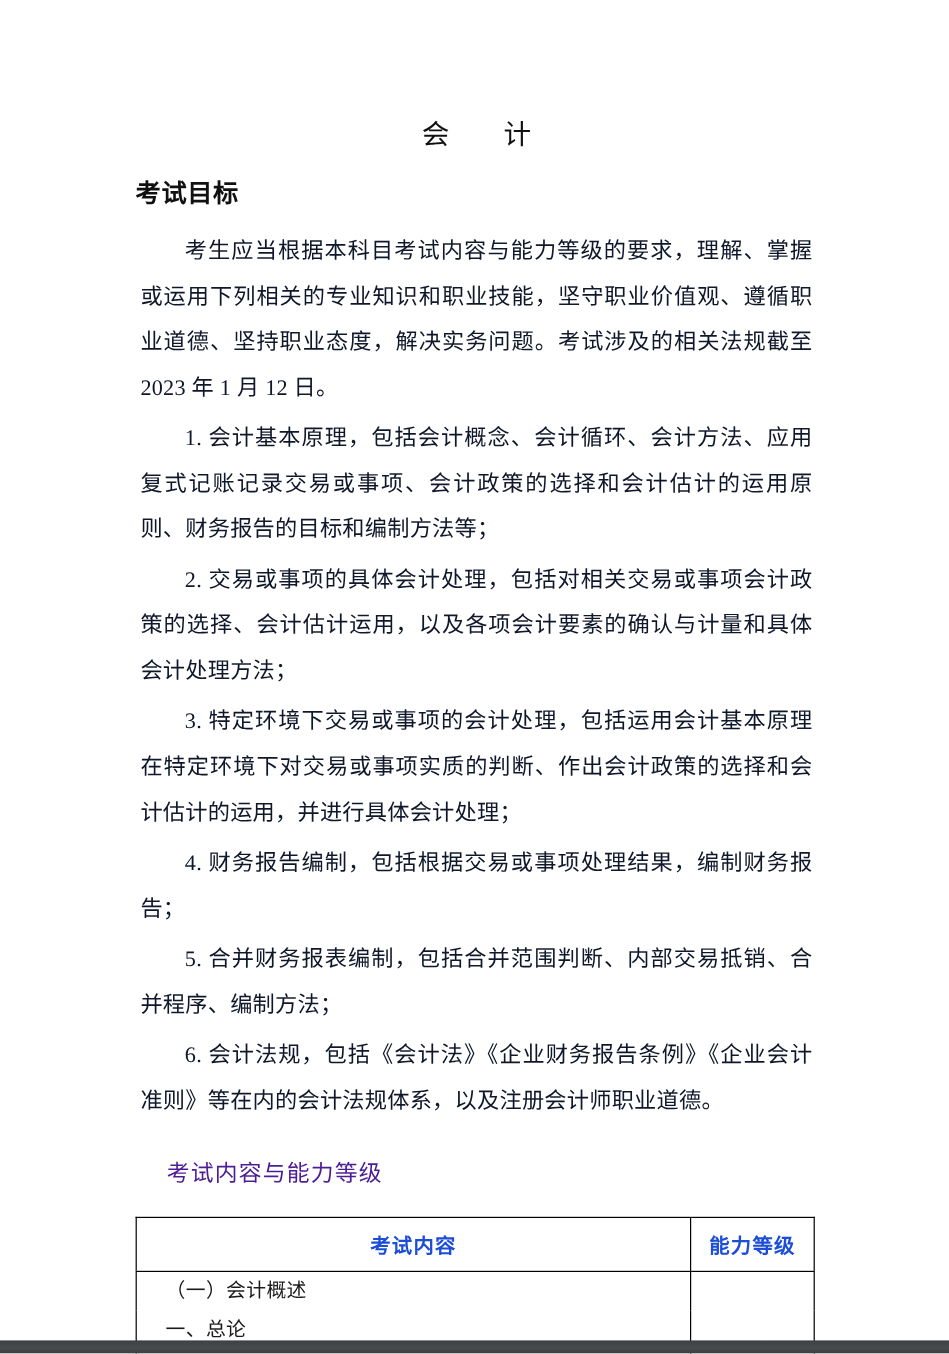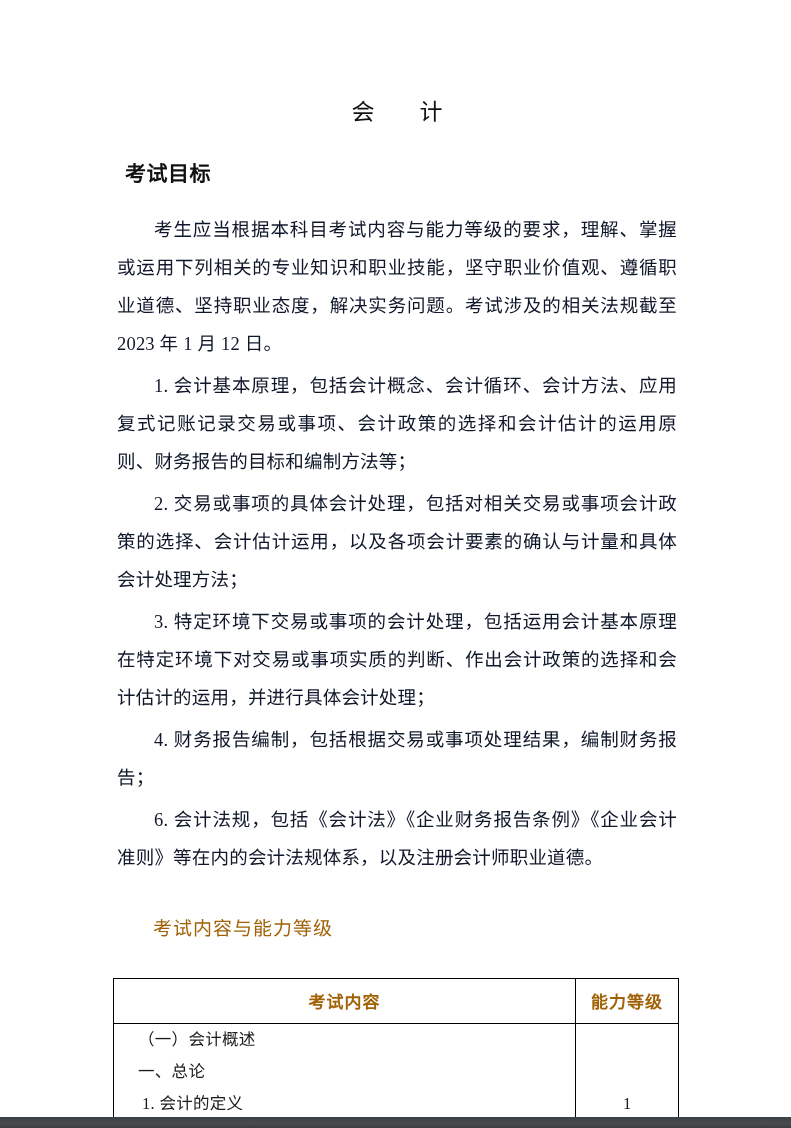--- a/index.html
+++ b/index.html
@@ -45,21 +45,21 @@
     font-size: 23px;
     font-weight: normal;
     letter-spacing: 11px;
     text-indent: 11px;
     line-height: 1.2;
     color: #111111;
   }
 
   
   .section-heading {
-    margin: 12px;
+    margin: 0;
     padding-top: 22px;
     font-family: "Liberation Sans", "DejaVu Sans", sans-serif;
     font-size: 21px;
     font-weight: bold;
     line-height: 1.25;
     letter-spacing: 0.5px;
     color: #111111;
   }
 
   
@@ -76,29 +76,29 @@
   }
   .body-para:first-of-type {
     padding-top: 12px;
   }
   .body-para.tight {
     padding-top: 0;
   }
 
   
   .sub-heading {
-    margin: 14px;
+    margin: 0;
     padding-top: 26px;
     padding-left: 26px;
     font-family: "Liberation Sans", "DejaVu Sans", sans-serif;
     font-size: 19px;
     font-weight: normal;
     line-height: 1.3;
     letter-spacing: 1px;
-    color: #a16207;
+    color: #4c1d95;
   }
 
   
   .outline-table-wrap {
     padding-top: 22px;
   }
   table.outline-table {
     width: 565px;
     border-collapse: collapse;
     table-layout: fixed;
@@ -110,21 +110,21 @@
   table.outline-table col.col-level   { width: 103px; }
 
   table.outline-table thead th {
     font-family: "Liberation Sans", "DejaVu Sans", sans-serif;
     font-weight: bold;
     font-size: 17px;
     text-align: center;
     padding: 9px 4px 10px;
     border-bottom: 1.4px solid #000000;
     letter-spacing: 1px;
-    color: #a16207;
+    color: #1d4ed8;
   }
   table.outline-table thead th.th-content {
     border-right: 1.4px solid #000000;
   }
 
   table.outline-table tbody td {
     padding: 0;
     vertical-align: middle;
     border: none;
   }
@@ -169,20 +169,21 @@
     <p class="body-para">考生应当根据本科目考试内容与能力等级的要求，理解、掌握或运用下列相关的专业知识和职业技能，坚守职业价值观、遵循职业道德、坚持职业态度，解决实务问题。考试涉及的相关法规截至 2023 年 1 月 12 日。</p>
 
     <p class="body-para tight">1. 会计基本原理，包括会计概念、会计循环、会计方法、应用复式记账记录交易或事项、会计政策的选择和会计估计的运用原则、财务报告的目标和编制方法等；</p>
 
     <p class="body-para tight">2. 交易或事项的具体会计处理，包括对相关交易或事项会计政策的选择、会计估计运用，以及各项会计要素的确认与计量和具体会计处理方法；</p>
 
     <p class="body-para tight">3. 特定环境下交易或事项的会计处理，包括运用会计基本原理在特定环境下对交易或事项实质的判断、作出会计政策的选择和会计估计的运用，并进行具体会计处理；</p>
 
     <p class="body-para tight">4. 财务报告编制，包括根据交易或事项处理结果，编制财务报告；</p>
 
+    <p class="body-para tight">5. 合并财务报表编制，包括合并范围判断、内部交易抵销、合并程序、编制方法；</p>
 
     <p class="body-para tight">6. 会计法规，包括《会计法》《企业财务报告条例》《企业会计准则》等在内的会计法规体系，以及注册会计师职业道德。</p>
 
     <h3 class="sub-heading">考试内容与能力等级</h3>
 
     <div class="outline-table-wrap">
       <table class="outline-table">
         <colgroup>
           <col class="col-content">
           <col class="col-level">

